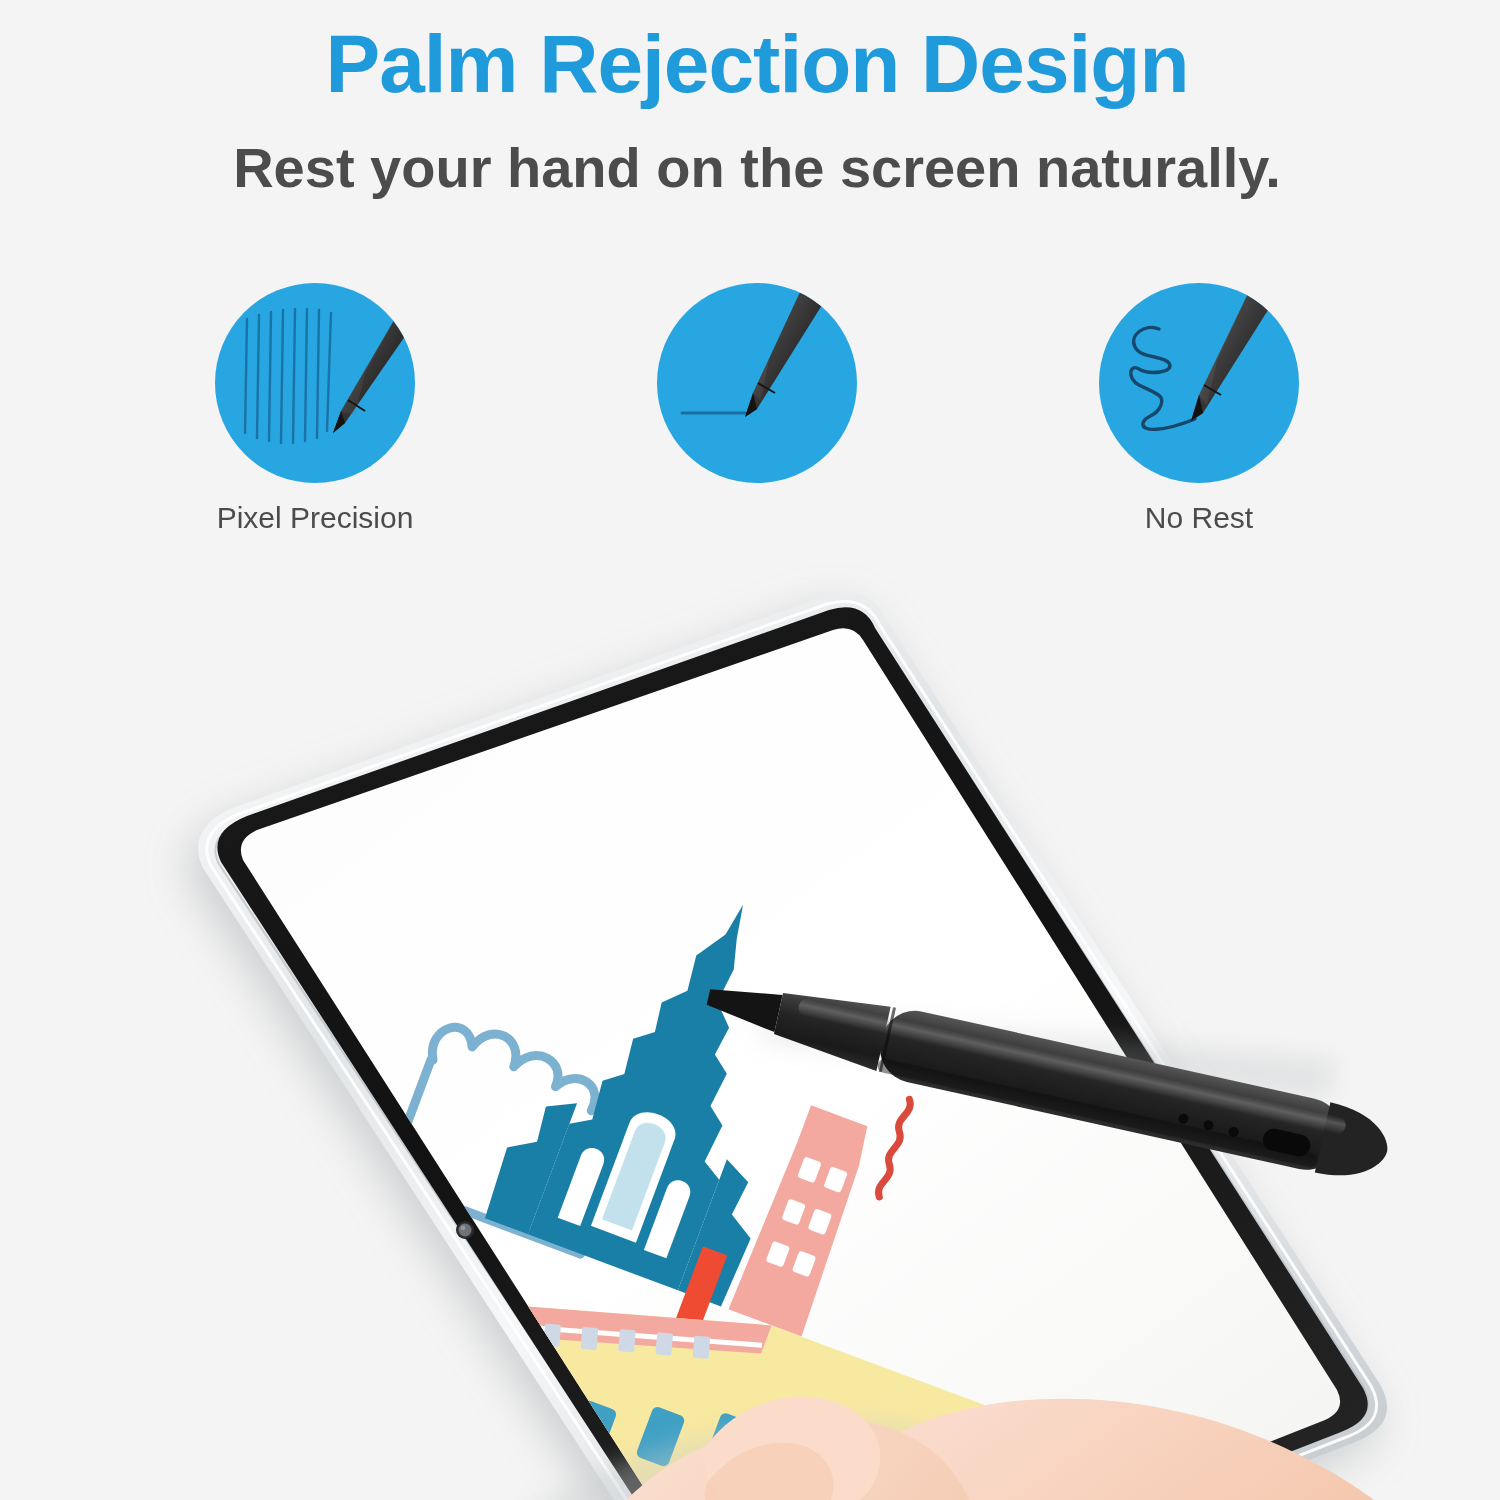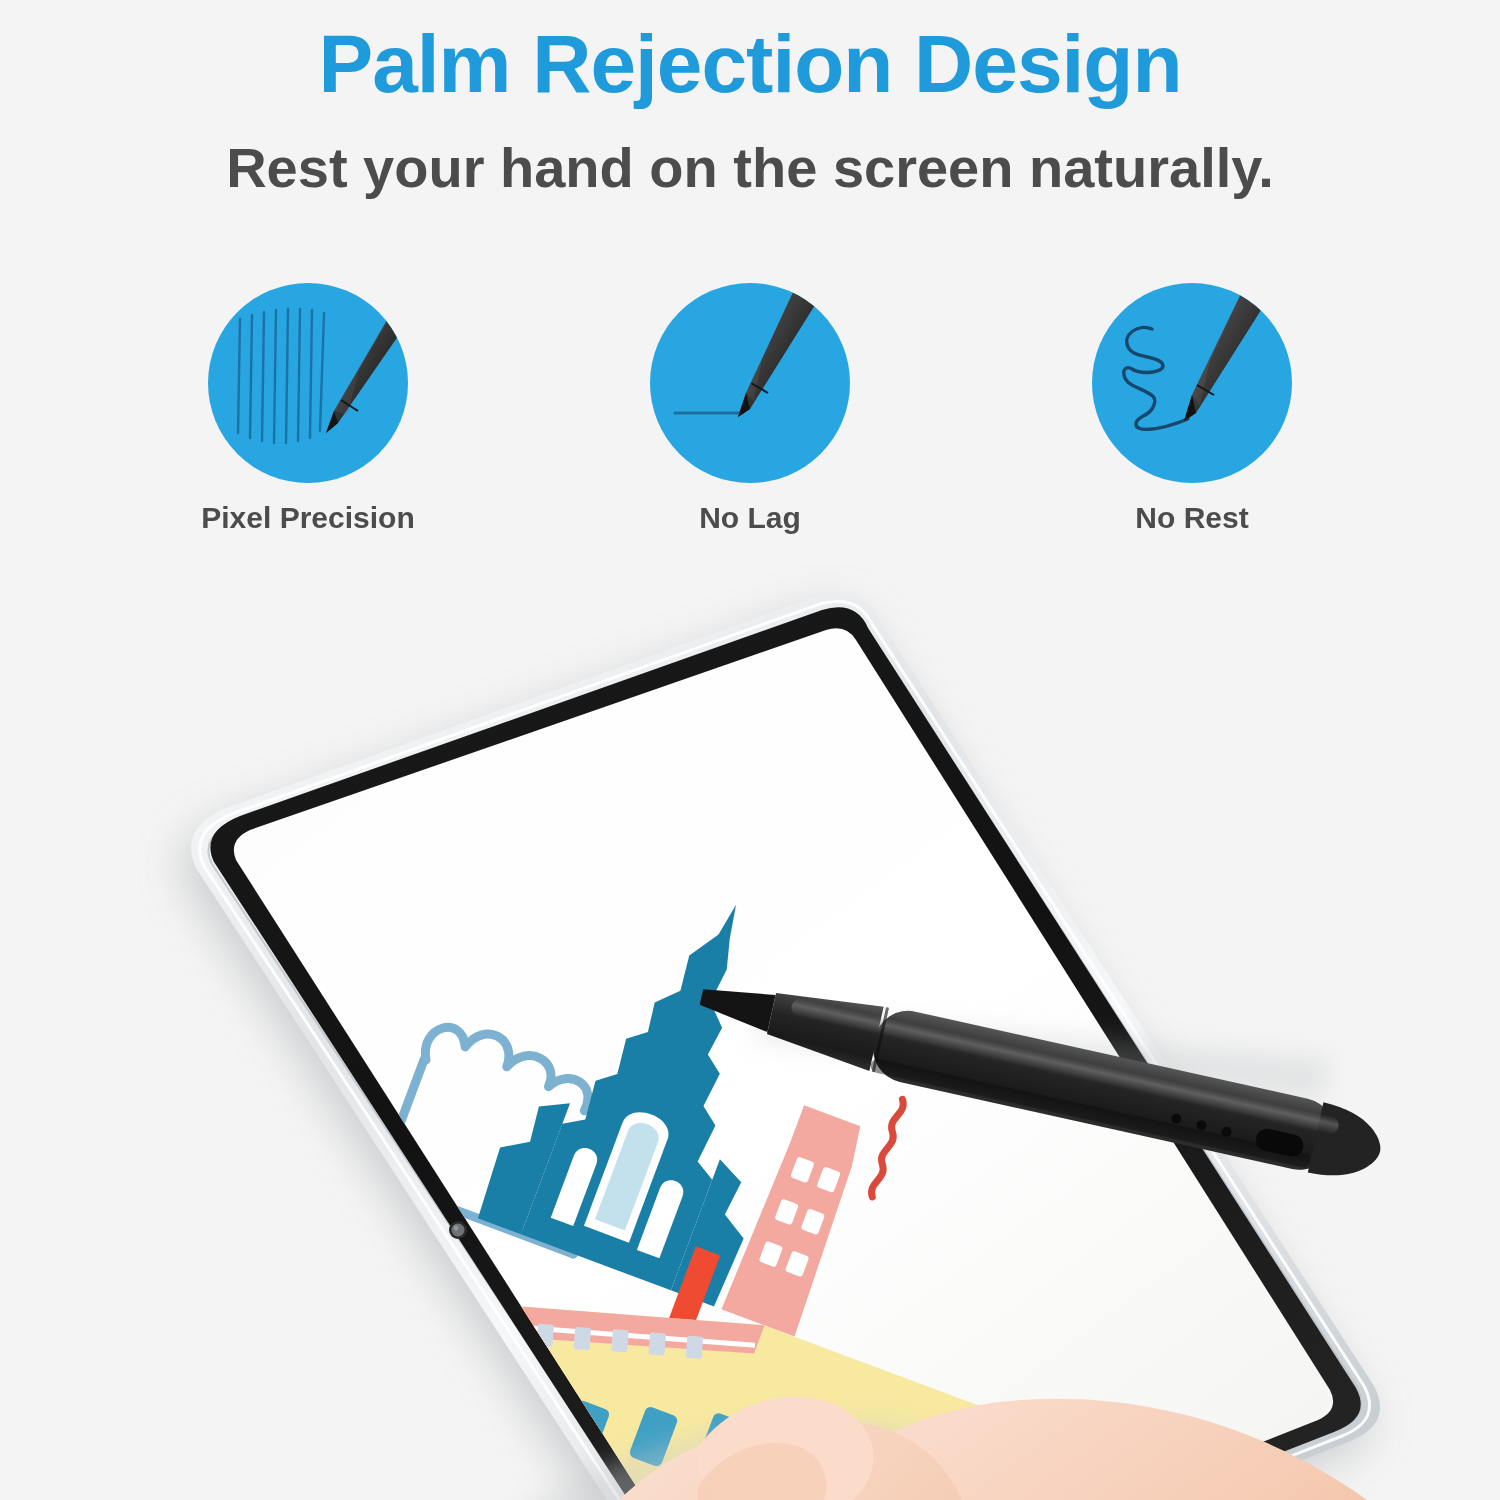--- a/index.html
+++ b/index.html
@@ -6,20 +6,21 @@
   html, body {
     width:1500px; height:1500px;
     background:#f4f4f4;
     font-family:"Liberation Sans", sans-serif;
     overflow:hidden;
   }
   #stage {
     position:relative;
     width:1367px; height:1500px;
     background:#f4f4f4;
+    margin-left:7px;
   }
 
   
   #headline {
     position:absolute; top:22px; left:0; width:1500px;
     text-align:center;
     font-size:82px;
     font-weight:700;
     letter-spacing:-1px;
     color:#1f9bdc;
@@ -49,21 +50,21 @@
     width:200px; height:200px;
     margin:0 auto;
     border-radius:50%;
     background:#27a6e2;
     overflow:hidden;
   }
   .disc svg { position:absolute; inset:0; width:200px; height:200px; display:block; }
   .flabel {
     margin-top:18px;
     font-size:30px;
-    font-weight:700;
+    font-weight:400;
     color:#4c4c4c;
     white-space:nowrap;
   }
 
   
   #scene {
     position:absolute;
     top:540px; left:0;
     width:1500px; height:960px;
     overflow:hidden;
@@ -142,21 +143,20 @@
           </defs>
           <g clip-path="url(#clip2)">
             <path d="M25 130 L92 130" stroke="#1a6ea0" stroke-width="3" stroke-linecap="round" fill="none"></path>
             <path d="M150 -6 L96 110 L88 134 L100 126 L170 14 Z" fill="url(#p2body)"></path>
             <path d="M150 -6 L112 76 L104 118 L96 110 Z" fill="url(#p2shine)" opacity="0.55"></path>
             <path d="M96 110 L88 134 L100 126 Z" fill="#131313"></path>
             <path d="M101 100 L118 110" stroke="#161616" stroke-width="2" fill="none"></path>
           </g>
         </svg>
       </div>
-      <div class="flabel">No Lag</div>
     </div>
 
     <div class="feature">
       <div class="disc">
         <svg viewBox="0 0 200 200">
           <defs>
             <linearGradient id="p3body" x1="0" y1="0" x2="1" y2="1">
               <stop offset="0" stop-color="#707070"></stop>
               <stop offset="0.3" stop-color="#4c4c4c"></stop>
               <stop offset="0.62" stop-color="#2d2d2d"></stop>

